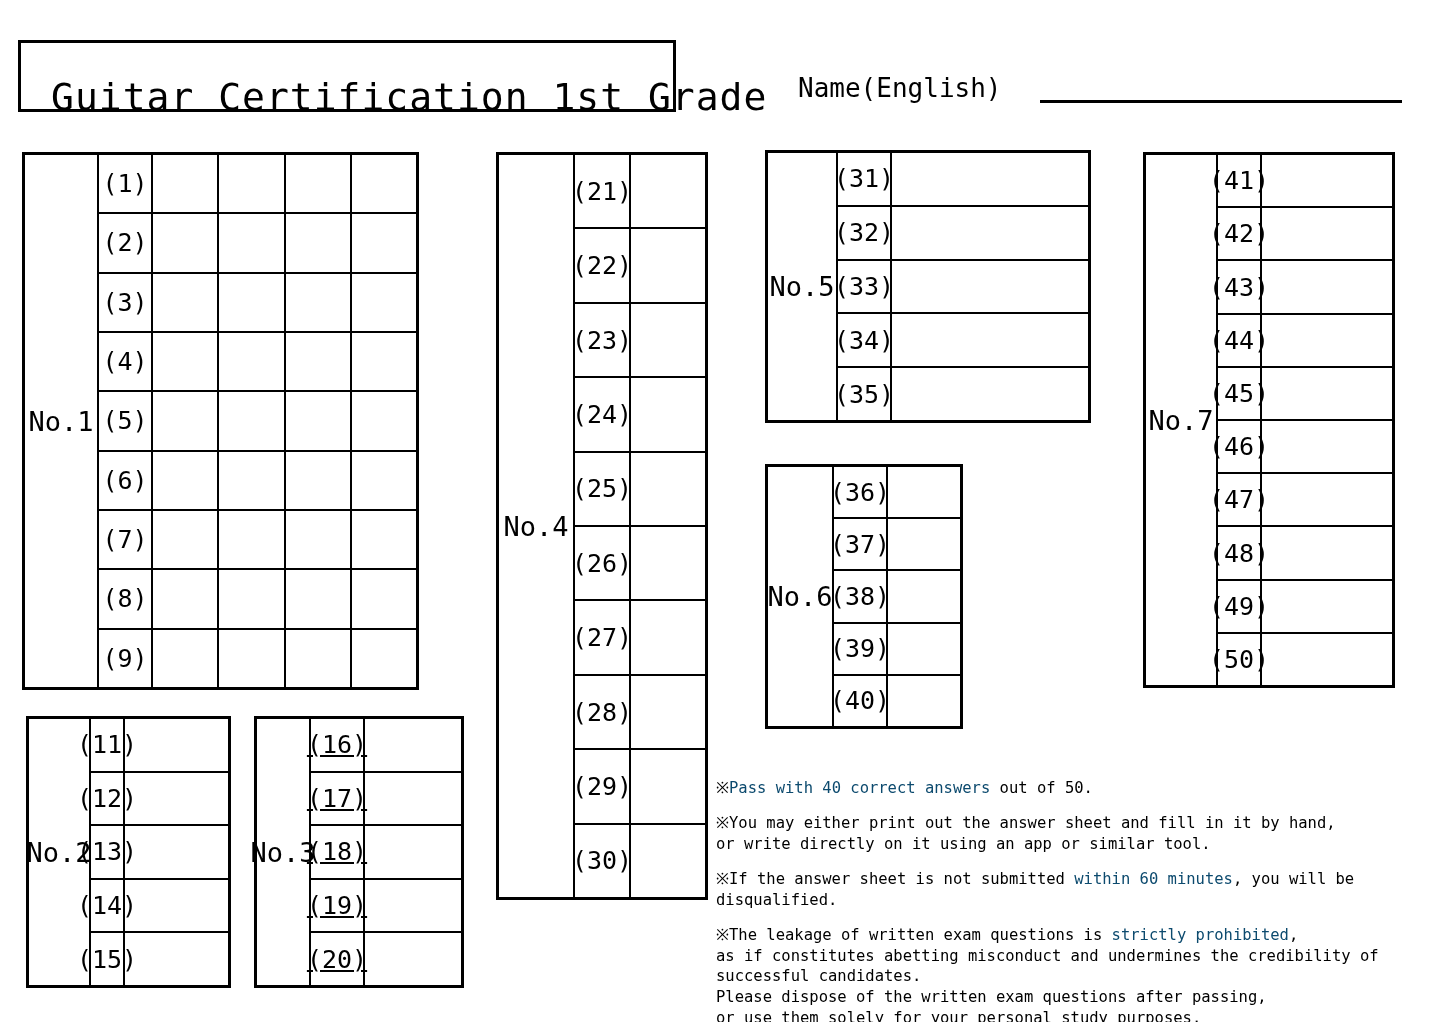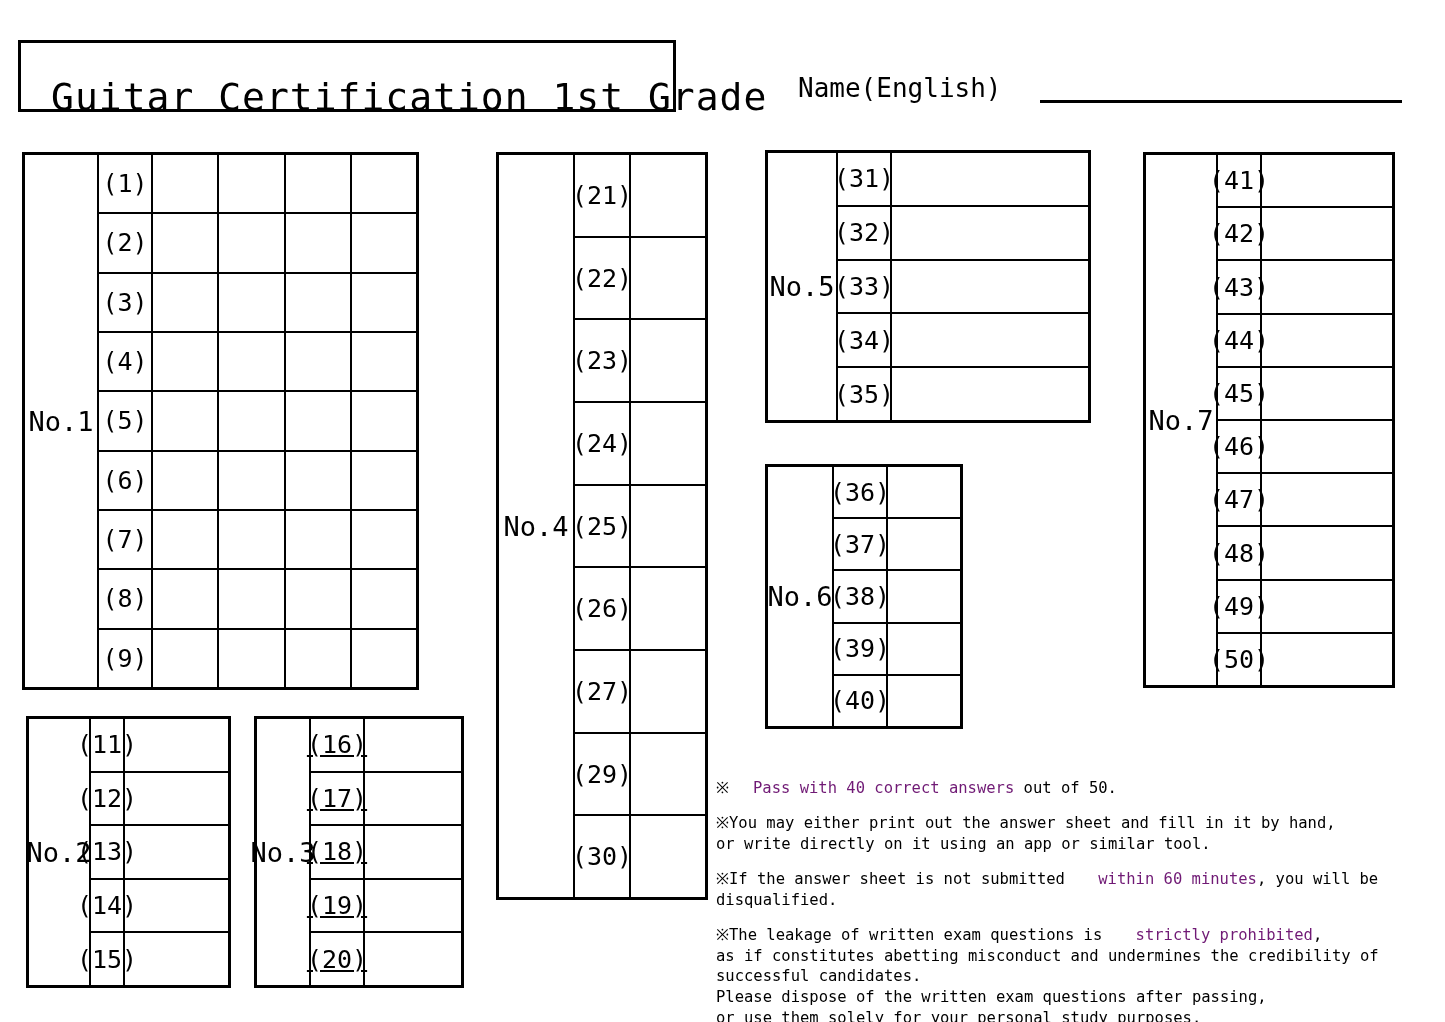--- a/index.html
+++ b/index.html
@@ -150,21 +150,21 @@
     top: 778px;
     width: 722px;
     font-size: 15.5px;
     line-height: 1.35;
   }
   .note {
     margin-bottom: 14px;
     white-space: pre-line;
   }
   .note:last-child { margin-bottom: 0; }
-  .hl { color: #701a75; margin-left: 24px; }
+  .hl { color: #0c4a6e; }
 </style>
 </head>
 <body>
 
 <div id="title-box">
   <span id="title-text">Guitar Certification 1st Grade</span>
 </div>
 
 <div id="name-field">
   <span id="name-label">Name(English)</span>
@@ -312,20 +312,24 @@
         <div class="row">
           <div class="qnum">(25)</div>
           <div class="ans"></div>
         </div>
         <div class="row">
           <div class="qnum">(26)</div>
           <div class="ans"></div>
         </div>
         <div class="row">
           <div class="qnum">(27)</div>
+          <div class="ans"></div>
+        </div>
+        <div class="row">
+          <div class="qnum">(28)</div>
           <div class="ans"></div>
         </div>
         <div class="row">
           <div class="qnum">(29)</div>
           <div class="ans"></div>
         </div>
         <div class="row">
           <div class="qnum">(30)</div>
           <div class="ans"></div>
         </div>

